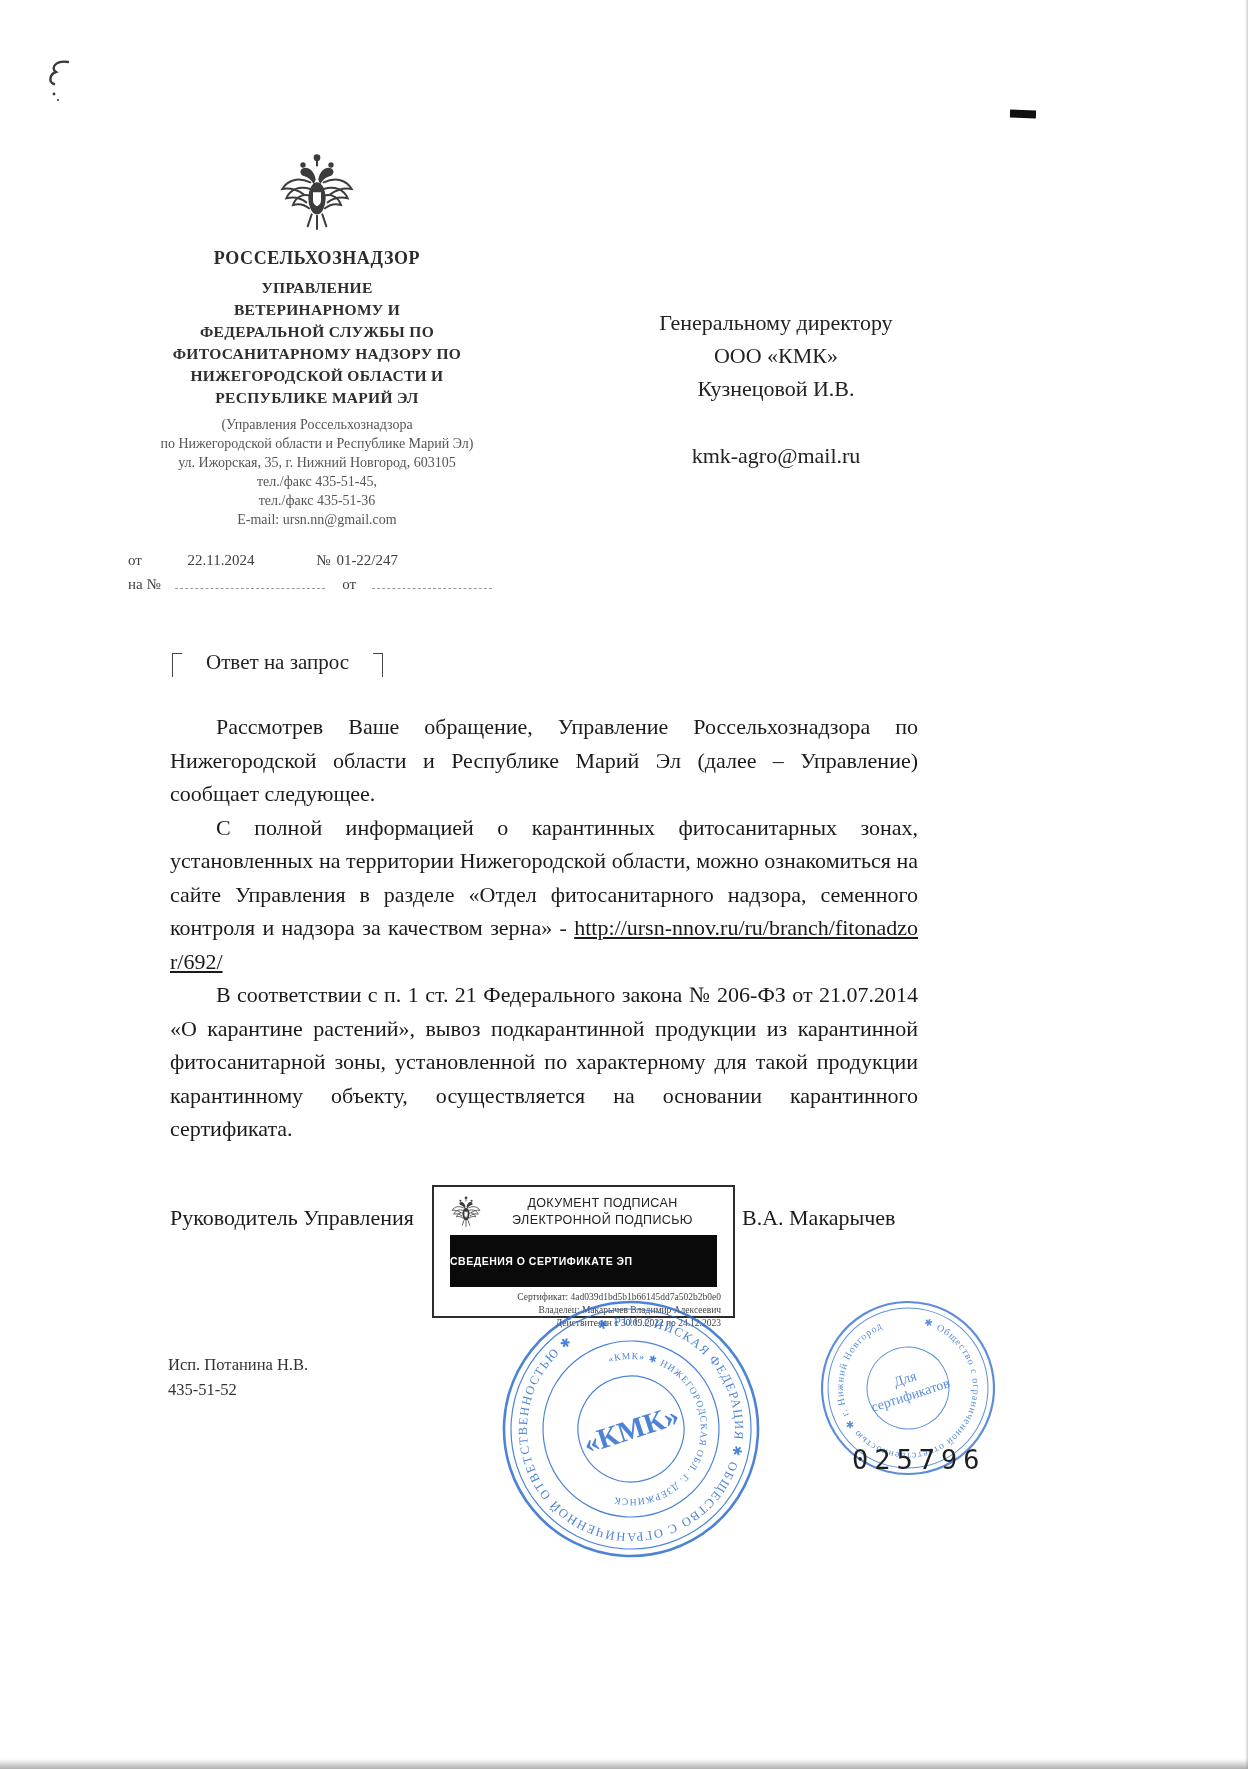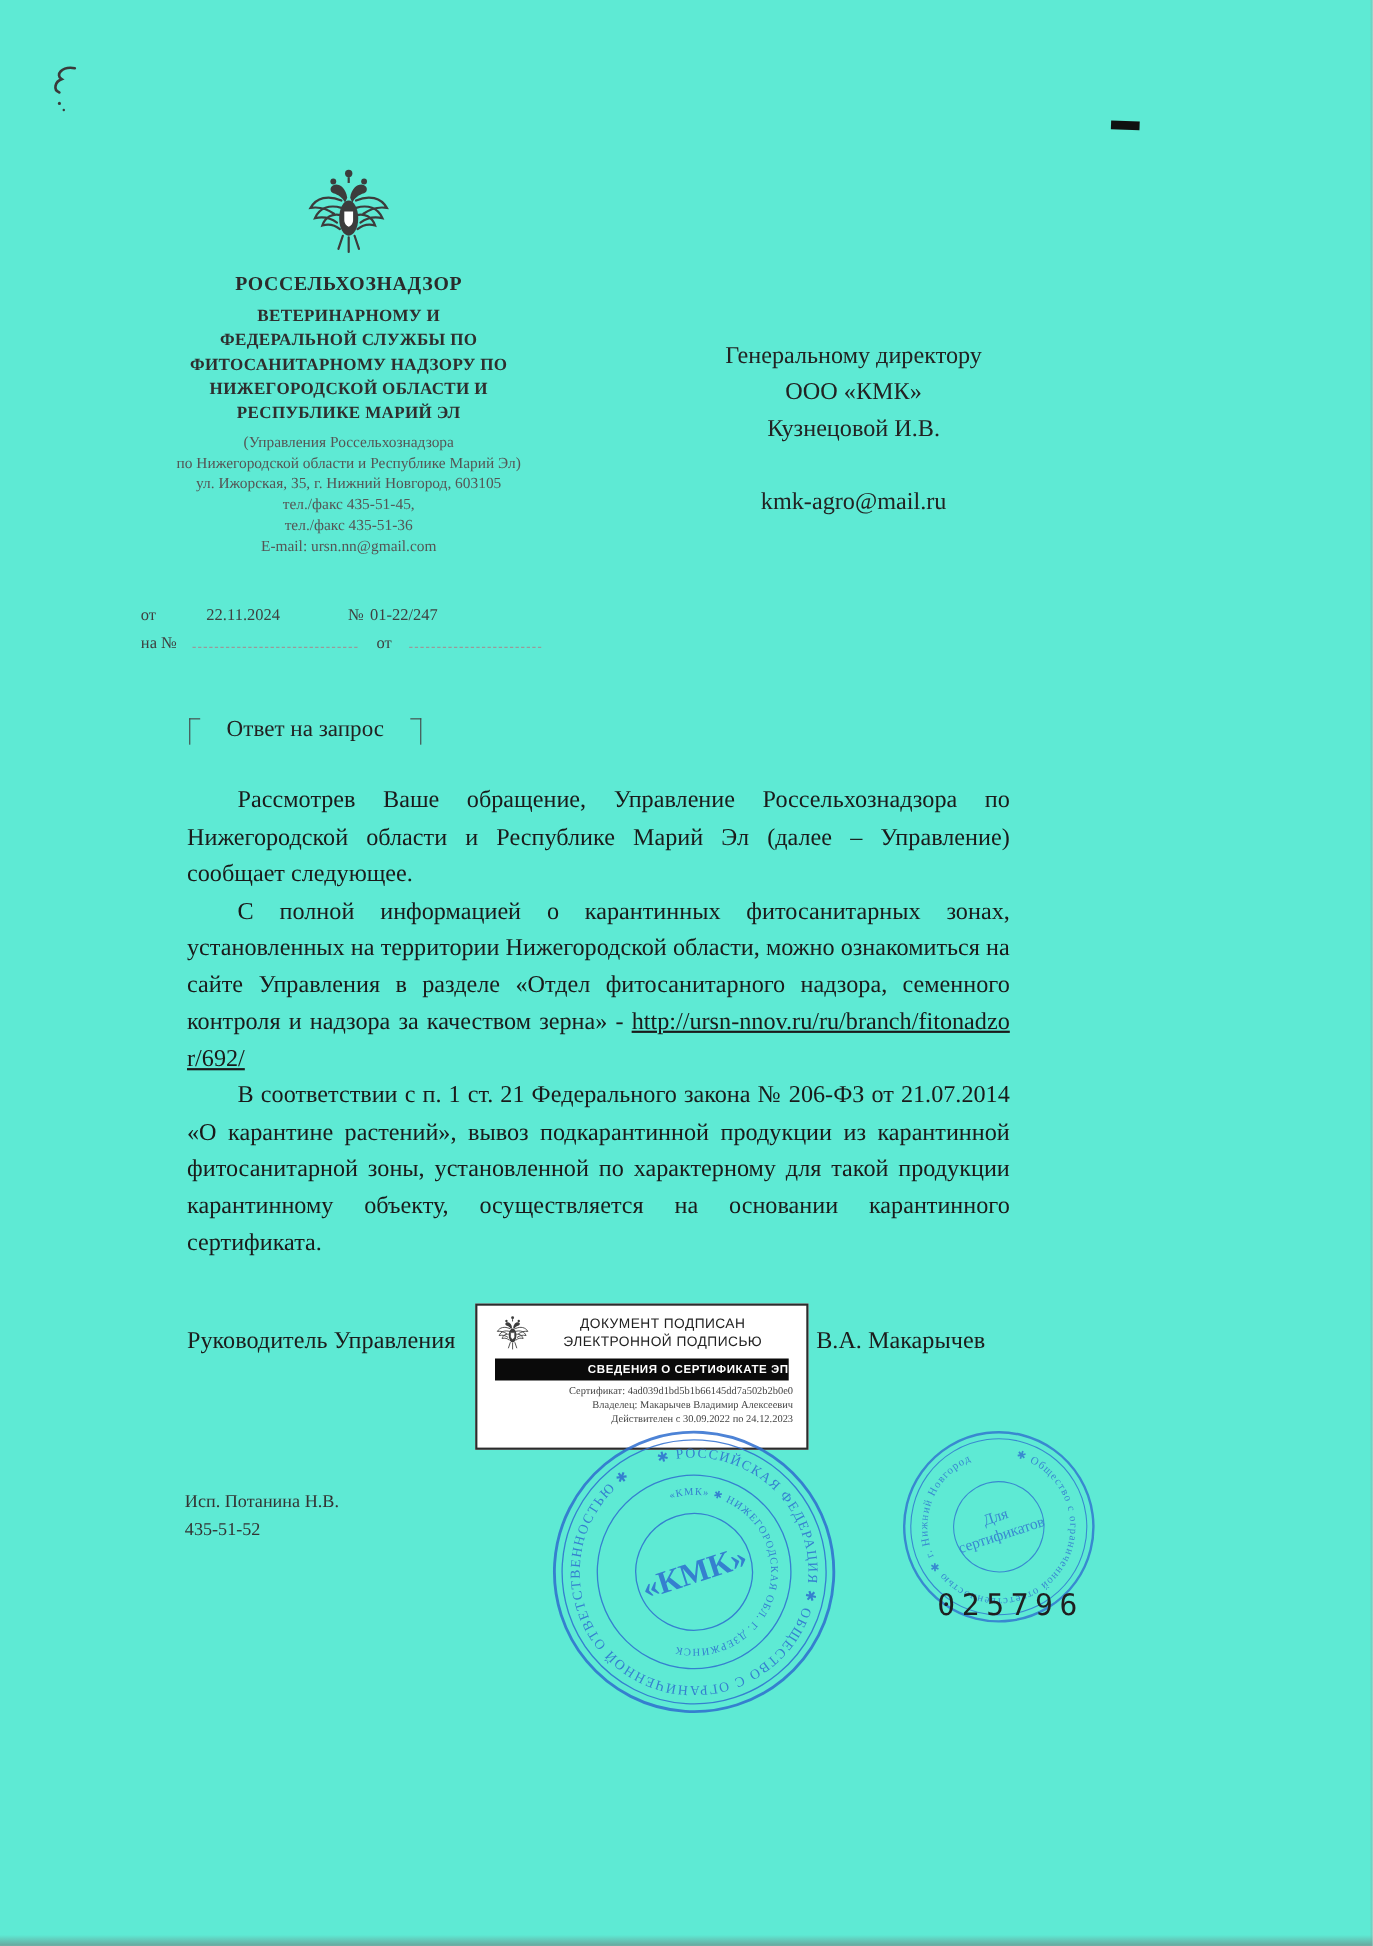--- a/index.html
+++ b/index.html
@@ -1,18 +1,18 @@
 <!DOCTYPE html>
 <html><head>
 <meta charset="utf-8">
 <style>
   html,body { margin:0; padding:0; background:#e9e9e9; }
   .page {
     position:relative; width:1248px; height:1769px; margin:0 auto;
-    background:#5eead4; overflow:hidden;
+    background:#ffffff; overflow:hidden;
     font-family:"Liberation Serif", serif; color:#1c1c1c;
   }
 
   
   .edge-bottom { position:absolute; left:0; right:0; bottom:0; height:10px;
     background:linear-gradient(to top, rgba(110,110,110,.55), rgba(110,110,110,0)); }
   .edge-right { position:absolute; top:0; bottom:0; right:0; width:3px;
     background:linear-gradient(to left, rgba(150,150,150,.45), rgba(150,150,150,0)); }
   .artifact-dash { position:absolute; left:1010px; top:110px; width:26px; height:8px;
     background:#101010; transform:rotate(2deg); }
@@ -59,21 +59,21 @@
 
   
   .esign { position:absolute; left:432px; top:1152px; width:303px; height:133px;
     border:2px solid #2c2c2c; background:#fff; box-sizing:border-box;margin-top:33px; }
   .esign-header { display:flex; align-items:center; padding:7px 10px 0 10px; }
   .esign-eagle { width:32px; height:36px; flex:0 0 auto; margin-left:6px; }
   .esign-titles { flex:1; text-align:center; font-family:"Liberation Sans", sans-serif;
     font-size:12.5px; letter-spacing:.4px; line-height:17px; color:#222; }
   .esign-bar { margin:5px 16px 0 16px; background:#0a0a0a; color:#fff;
     font-family:"Liberation Sans", sans-serif; font-size:10.5px; font-weight:bold;
-    text-align:right; letter-spacing:.5px; padding:4px 0; }
+    text-align:left; letter-spacing:.5px; padding:20px 0; }
   .esign-meta { padding:4px 12px 0 12px; font-family:Liberation Serif, serif;
     font-size:9.5px; color:#444; line-height:13px; text-align:right; }
 
   
   .executor { position:absolute; left:168px; top:1352px; font-size:16.5px; line-height:25px; color:#333; }
 
   
   .stamp { color:#2e6ecf; opacity:.85; }
   .stamp-kmk { position:absolute; left:500px; top:1298px; width:262px; height:262px; transform:rotate(-18deg); }
   .stamp-right { position:absolute; left:818px; top:1298px; width:180px; height:180px; transform:rotate(14deg); opacity:.78; }
@@ -117,20 +117,21 @@
   <div class="artifact-dash"></div>
   <div class="edge-bottom"></div>
   <div class="edge-right"></div>
 
   <div class="letterhead">
     <svg class="coat" viewBox="0 0 120 132">
         <use href="#dbl-eagle"></use>
       </svg>
     <div class="org-name">РОССЕЛЬХОЗНАДЗОР</div>
     <div>
+      <div class="dept-line">УПРАВЛЕНИЕ</div>
       <div class="dept-line">ВЕТЕРИНАРНОМУ И</div>
       <div class="dept-line">ФЕДЕРАЛЬНОЙ СЛУЖБЫ ПО</div>
       <div class="dept-line">ФИТОСАНИТАРНОМУ НАДЗОРУ ПО</div>
       <div class="dept-line">НИЖЕГОРОДСКОЙ ОБЛАСТИ И</div>
       <div class="dept-line">РЕСПУБЛИКЕ МАРИЙ ЭЛ</div>
     </div>
     <div class="sub-block">
       <div class="sub-line">(Управления Россельхознадзора</div>
       <div class="sub-line">по Нижегородской области и Республике Марий Эл)</div>
       <div class="sub-line">ул. Ижорская, 35, г. Нижний Новгород, 603105</div>

